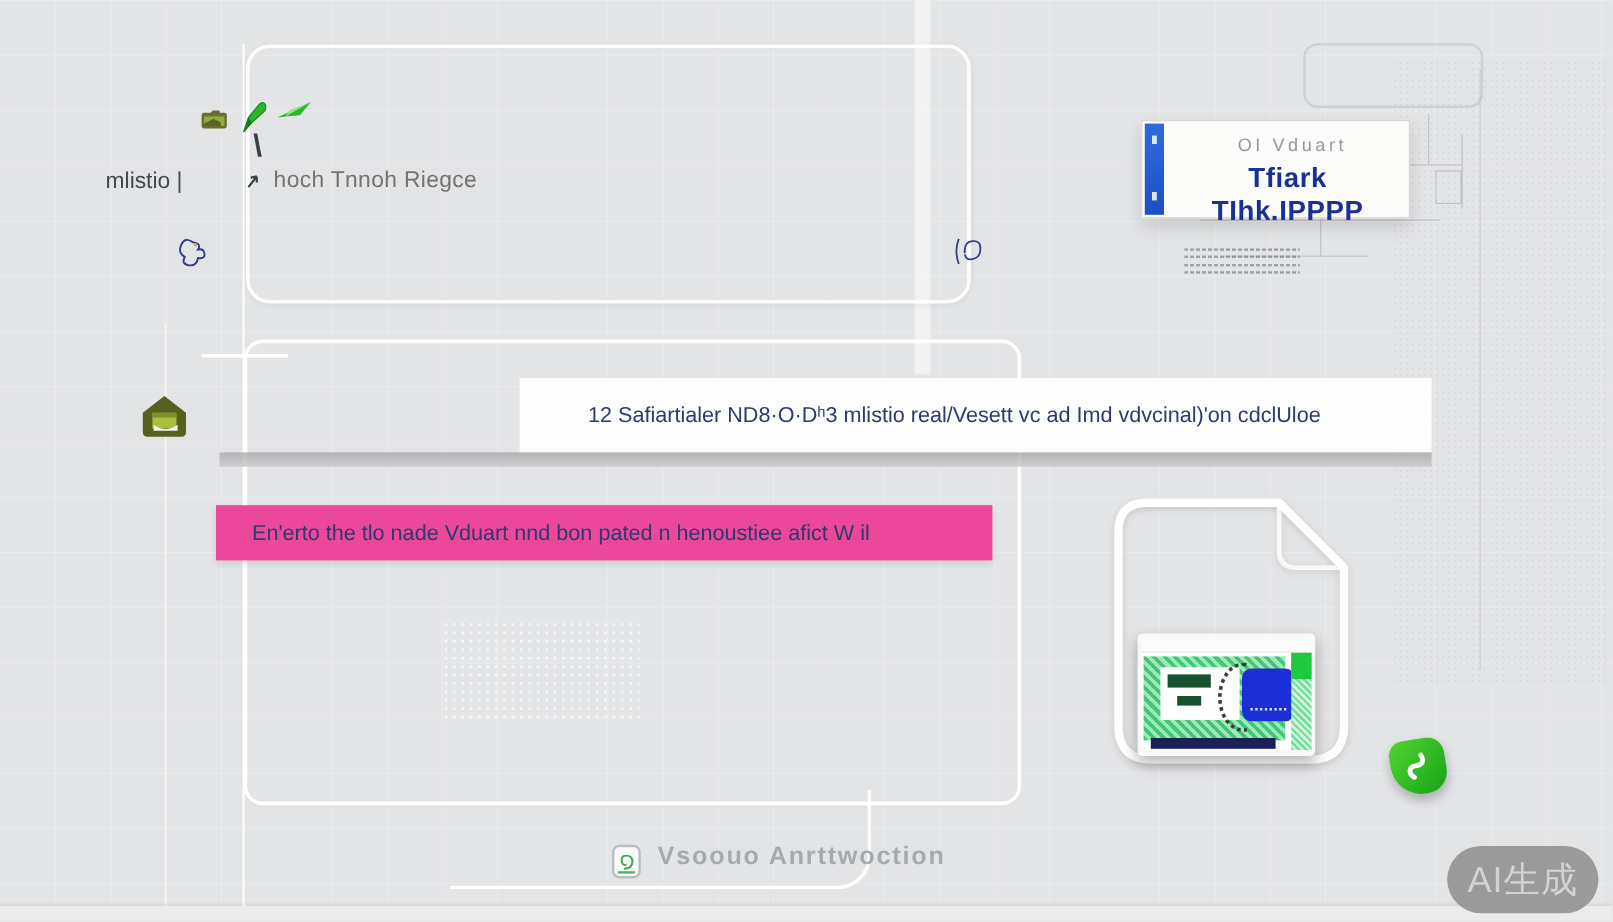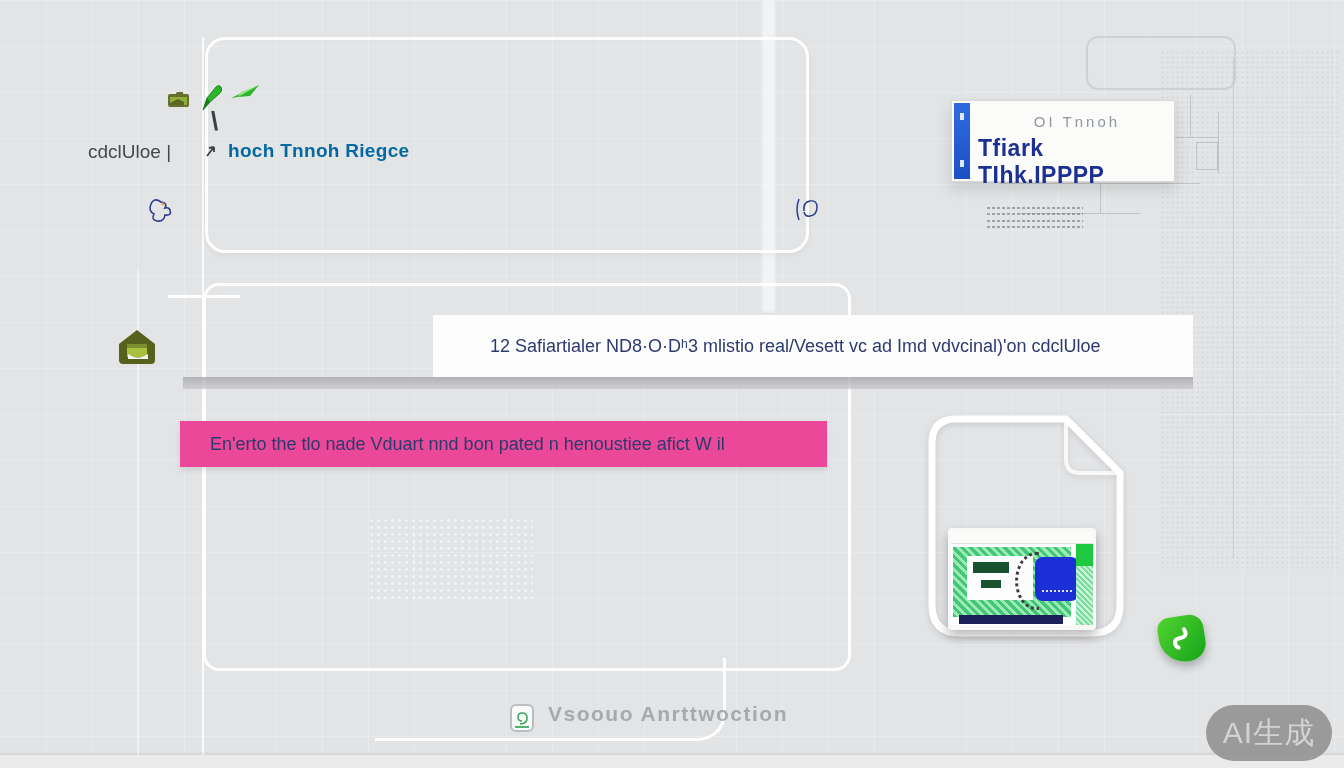--- a/index.html
+++ b/index.html
@@ -25,29 +25,29 @@
   .bottom-band{left:0;bottom:0;width:1344px;height:13px;background:#ebebec;box-shadow:0 -2px 3px rgba(0,0,0,.07);}
   .dots-right{left:1160px;top:50px;width:180px;height:520px;background-image:radial-gradient(rgba(120,125,135,.16) 1px,transparent 1.3px);background-size:5px 5px;opacity:.55;}
   .dots-mid{left:368px;top:517px;width:165px;height:86px;background-image:radial-gradient(rgba(255,255,255,.9) 1.2px,transparent 1.5px);background-size:7px 7px;opacity:.65;}
   .trace{background:rgba(170,173,178,.6);}
   .trace-box{border:1px solid rgba(170,173,178,.6);}
 
   
   .title{left:237px;top:98px;width:640px;font-size:31px;color:#3b4046;letter-spacing:.5px;white-space:nowrap;}
   .backslash{left:211px;top:106px;font-size:26px;color:#3a3f44;font-weight:bold;}
   .sub-left{left:88px;top:141px;font-size:19px;color:#43484e;}
-  .subtitle{left:228px;top:140px;font-size:19px;color:#0369a1;font-weight:bold;letter-spacing:.3px;}
+  .subtitle{left:228px;top:140px;font-size:19px;color:#737373;font-weight:normal;letter-spacing:.3px;}
   .sub-arrow{left:205px;top:142px;}
 
   
   .card{left:951px;top:100px;width:222px;height:80px;background:#fbfbfa;border:1px solid #d8d8d4;box-shadow:0 7px 14px rgba(0,0,0,.13);}
   .card-bar{position:absolute;left:2px;top:2px;bottom:2px;width:16px;background:linear-gradient(#2f6be0,#1d4fc4);}
   .card-bar i{position:absolute;left:6px;width:4px;height:7px;background:rgba(255,255,255,.85);}
   .card-label{position:absolute;left:40px;top:12px;width:170px;text-align:center;font-size:15px;color:#9298a2;letter-spacing:3px;}
-  .card-title{position:absolute;left:26px;top:34px;width:190px;text-align:left;font-size:23px;font-weight:bold;color:#1c2f92;letter-spacing:.5px;}
+  .card-title{position:absolute;left:26px;top:34px;width:190px;text-align:center;font-size:23px;font-weight:bold;color:#1c2f92;letter-spacing:.5px;}
   .scribble{left:987px;top:202px;width:96px;height:32px;}
   .scribble div{height:2px;margin-top:4.5px;background:repeating-linear-gradient(90deg,rgba(100,106,118,.55) 0 3px,transparent 3px 5px);}
 
   
   .dl-btn{left:181px;top:315px;width:252px;height:62px;background:linear-gradient(#4456e5,#3c4bd8);display:flex;align-items:center;justify-content:center;color:#fff;font-size:25px;font-weight:bold;letter-spacing:.5px;cursor:pointer;}
   .dl-desc{left:433px;top:315px;width:760px;height:62px;background:#fdfdfd;display:flex;align-items:center;padding-left:57px;box-sizing:border-box;font-size:18px;color:#2c3a6e;white-space:nowrap;overflow:hidden;}
   .dl-shadow{left:183px;top:377px;width:1010px;height:12px;background:linear-gradient(#a6a7a9,#c8c8ca);opacity:.8;}
   .note-bar{left:180px;top:421px;width:647px;height:46px;background:#ec4899;box-shadow:0 3px 6px rgba(0,0,0,.1);display:flex;align-items:center;padding-left:30px;box-sizing:border-box;font-size:18px;color:#2c3a6e;white-space:nowrap;}
 
   
@@ -108,21 +108,21 @@
   </svg>
   <svg class="abs icon-pencil" width="24" height="30" viewBox="0 0 24 30">
     <path d="M5 28 L9 16 L18 5 q3 -3 5 0 q2 3 -1 6 L12 20 Z" fill="#2db52b" stroke="#188a1c" stroke-width="1"></path>
     <path d="M5 28 L9 16 l3 4 Z" fill="#1a7a1e"></path>
   </svg>
   <svg class="abs icon-plane" width="32" height="20" viewBox="0 0 32 20">
     <path d="M2 16 L30 3 L21 14 L9 15 Z" fill="#2db52b"></path>
     <path d="M30 3 L12 10 L9 15 Z" fill="#8fe58a"></path>
   </svg>
   <span class="abs backslash">\</span>
-  <span class="abs sub-left">cdclUloe |</span>
+  <span class="abs sub-left">mlistio |</span>
   <svg class="abs sub-arrow" width="14" height="16" viewBox="0 0 14 16">
     <path d="M2 14 L9 5 M9 5 L9 10 M9 5 L4 6" stroke="#3a3f44" stroke-width="1.8" fill="none"></path>
   </svg>
   <span class="abs subtitle">hoch Tnnoh Riegce</span>
 
   <svg class="abs icon-bird" width="28" height="32" viewBox="0 0 28 32">
     <path d="M15 6 q-7 -5 -10 2 q-3 7 3 10 q-3 6 3 7 q7 1 8 -6 q7 1 5 -5 q-1 -3 -5 -2 q3 -5 -4 -6 Z" fill="none" stroke="#2f3f8e" stroke-width="1.6"></path>
     <circle cx="17" cy="8" r="1.4" fill="#e8a33d"></circle>
   </svg>
   <svg class="abs icon-loop" width="24" height="28" viewBox="0 0 24 28">
@@ -136,21 +136,21 @@
   <div class="abs trace-box" style="left:1196px;top:142px;width:20px;height:26px;"></div>
   <div class="abs trace" style="left:1000px;top:183px;width:200px;height:1px;"></div>
   <div class="abs trace" style="left:1100px;top:183px;width:1px;height:30px;"></div>
   <div class="abs trace" style="left:1020px;top:213px;width:120px;height:1px;"></div>
 
   <div class="abs card">
     <div class="card-bar">
         <i style="top:10px;"></i>
         <i style="bottom:12px;"></i>
       </div>
-    <div class="card-label">OI Tnnoh</div>
+    <div class="card-label">OI Vduart</div>
     <div class="card-title">Tfiark TIhk.IPPPP</div>
   </div>
   <div class="abs scribble">
     <div></div>
       <div></div>
       <div></div>
       <div></div>
   </div>
 
   <svg class="abs house" width="40" height="40" viewBox="0 0 40 40">

